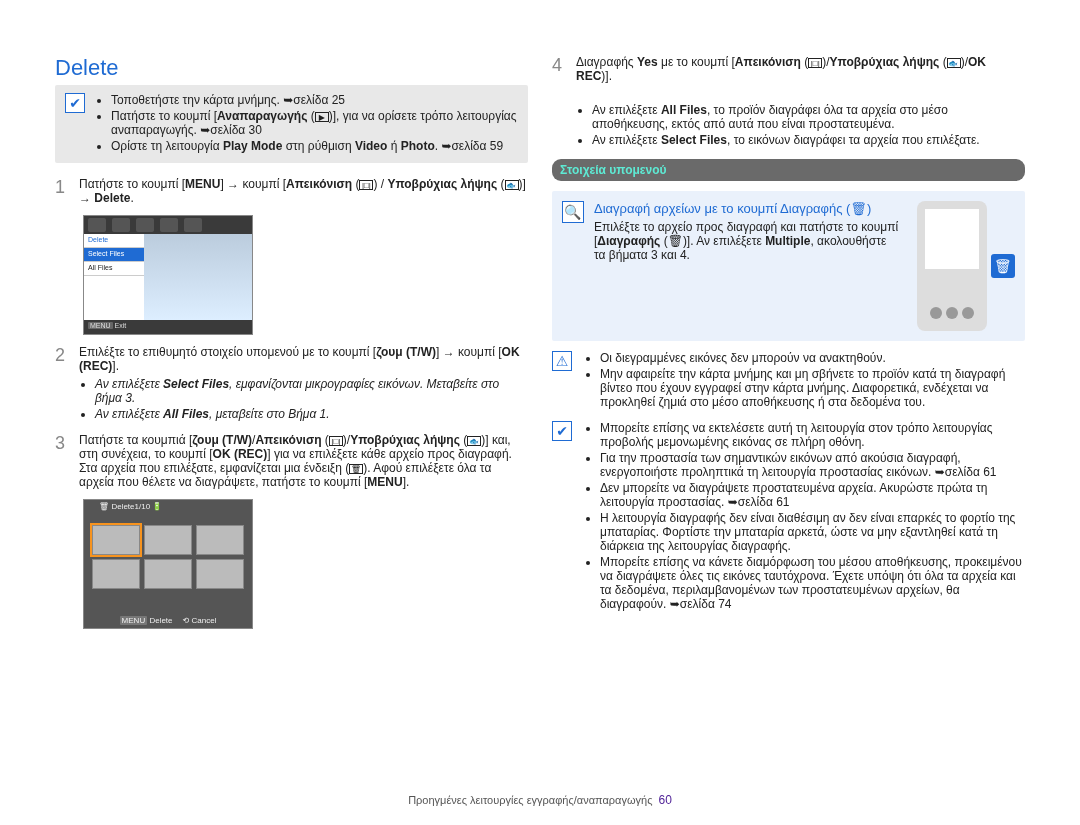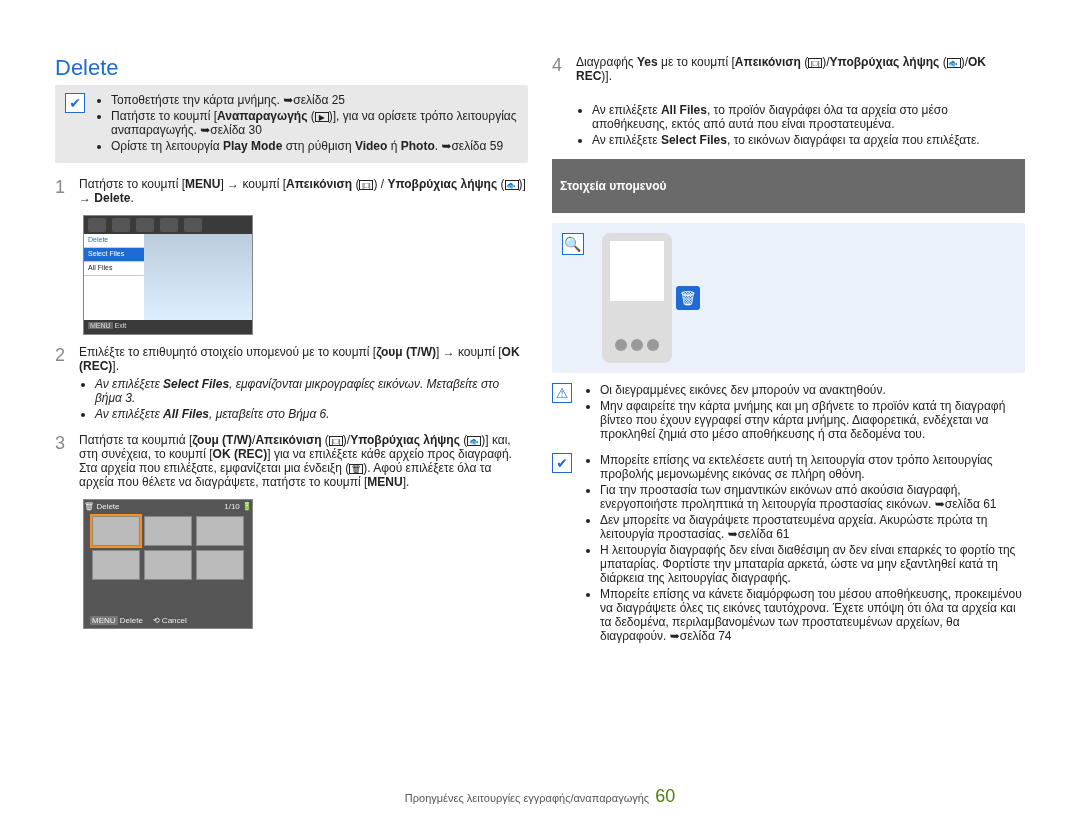--- a/index.html
+++ b/index.html
@@ -22,40 +22,40 @@
   .screenshot { width: 170px; height: 120px; border: 1px solid #888; margin: 8px 0 10px 28px; background: #fff; position: relative; font-size: 8px; }
   .scr-top { height: 18px; background: #3a3a3a; display: flex; align-items: center; padding: 0 4px; gap: 6px; color:#ddd; }
   .scr-top .tab { width: 18px; height: 14px; background:#555; border-radius:2px; }
   .scr-left { position:absolute; top:18px; left:0; width:60px; }
   .scr-left .hrow { height:14px; padding:2px 4px; border-bottom:1px solid #ccc; font-size:7px; }
   .scr-left .hrow.hdr { color:#1f6bd3; }
   .scr-left .hrow.sel { background:#1f6bd3; color:#fff; }
   .scr-body { position:absolute; top:18px; left:60px; right:0; bottom:14px; background:linear-gradient(#bcd,#def); }
   .scr-bottom { position:absolute; bottom:0; left:0; right:0; height:14px; background:#3a3a3a; color:#ddd; font-size:7px; padding:2px 4px; }
   .screenshot2 { width:170px; height:130px; border:1px solid #888; margin:8px 0 10px 28px; background:#555; position:relative; font-size:8px; color:#eee; }
-  .ss2-top { height:16px; display:flex; justify-content:space-between; padding:2px 0; }
+  .ss2-top { height:25px; display:flex; padding:2px 15px; }
   .ss2-grid { display:grid; grid-template-columns:repeat(3,1fr); gap:4px; padding:0 8px; }
   .thumb { height:30px; background:#bbb; border:1px solid #888; }
   .thumb.sel { outline:2px solid #f7931e; }
-  .ss2-bot { position:absolute; bottom:0; left:0; right:0; height:14px; display:flex; gap:10px; padding:2px 6px; }
-  .subhdr { background:#6a6a6a; color:#ffffff; font-weight:700; padding:20px 8px; margin:10px 0 6px 0; font-size:12px; }
+  .ss2-bot { position:absolute; bottom:0; left:0; right:0; height:14px; display:flex; gap:10px; padding:2px 6px;justify-content:center; }
+  .subhdr { background:#6a6a6a; color:#5eead4; font-weight:700; padding:4px 8px; margin:10px 0 6px 0; font-size:12px;border-radius:9px; }
   .tipbox { background: #eaf1fb; border-radius: 2px; padding: 10px 10px 10px 10px; display: flex; gap: 10px; margin: 10px 0; align-items: flex-start; }
   .tipbox .tip-icon { width: 22px; height: 22px; border: 1px solid #1f6bd3; background:#fff; color:#1f6bd3; display:flex; align-items:center; justify-content:center; font-size:14px; flex:none; }
   .tipbox .tip-text { flex: 1; }
   .tipbox h4 { color:#1f6bd3; font-weight:400; font-size:13px; margin-bottom:4px; }
   .device { width:70px; height:130px; background:#ddd; border-radius:8px; flex:none; position:relative; margin-left:8px; }
   .device .screen { position:absolute; top:8px; left:8px; right:8px; height:60px; background:#fff; }
   .device .btns { position:absolute; bottom:12px; left:0; right:0; display:flex; justify-content:center; gap:4px; }
   .device .btn { width:12px; height:12px; background:#999; border-radius:50%; }
   .trash-call { width:24px; height:24px; background:#1f6bd3; color:#fff; border-radius:3px; display:flex; align-items:center; justify-content:center; font-size:14px; flex:none; }
   .infobox { display:flex; gap:10px; margin-bottom:10px; align-items:flex-start; }
   .infobox .icon-cell { width:22px; flex:none; }
   .glyph { display:inline-block; width:14px; height:10px; border:1px solid #222; vertical-align:middle; font-size:8px; text-align:center; line-height:9px; }
   .page-footer { position:absolute; bottom:18px; left:0; right:0; text-align:center; font-size:11px; color:#555; }
-  .page-footer .num { font-size:18px; color:#4d7c0f; margin-left:6px; }
+  .page-footer .num { font-size:12px; color:#4c1d95; margin-left:6px; }
 </style>
 </head>
 <body>
 
 <div class="page">
 
   <div class="cols">
 
     <div class="col">
       <h2 class="blue">Delete</h2>
@@ -94,21 +94,21 @@
         <div class="scr-body"></div>
         <div class="scr-bottom"><span style="background:#666;padding:0 2px;border-radius:1px;">MENU</span> <span>Exit</span></div>
       </div>
 
       <div class="step">
         <div class="step-num">2</div>
         <div class="step-body">
           <span>Επιλέξτε το επιθυμητό στοιχείο υπομενού με το κουμπί [</span><b>ζουμ (T/W)</b><span>] → κουμπί [</span><b>OK (REC)</b><span>].</span>
           <ul class="b" style="margin-top:4px;font-style:italic;">
             <li><span>Αν επιλέξετε </span><b>Select Files</b><span>, εμφανίζονται μικρογραφίες εικόνων. Μεταβείτε στο βήμα 3.</span></li>
-            <li><span>Αν επιλέξετε </span><b>All Files</b><span>, μεταβείτε στο Βήμα 6.</span></li>
+            <li><span>Αν επιλέξετε </span><b>All Files</b><span>, μεταβείτε στο Βήμα 1.</span></li>
           </ul>
         </div>
       </div>
 
       <div class="step">
         <div class="step-num">3</div>
         <div class="step-body">
           <span>Πατήστε τα κουμπιά [</span><b>ζουμ (T/W)</b><span>/</span><b>Απεικόνιση</b><span> (</span><span class="glyph">|□|</span><span>)/</span><b>Υποβρύχιας λήψης</b><span> (</span><span class="glyph">🐟</span><span>)] και, στη συνέχεια, το κουμπί [</span><b>OK (REC)</b><span>] για να επιλέξετε κάθε αρχείο προς διαγραφή. Στα αρχεία που επιλέξατε, εμφανίζεται μια ένδειξη (</span><span class="glyph">🗑</span><span>). Αφού επιλέξετε όλα τα αρχεία που θέλετε να διαγράψετε, πατήστε το κουμπί [</span><b>MENU</b><span>].</span>
         </div>
       </div>
@@ -142,20 +142,24 @@
             <li><span>Αν επιλέξετε </span><b>All Files</b><span>, το προϊόν διαγράφει όλα τα αρχεία στο μέσο αποθήκευσης, εκτός από αυτά που είναι προστατευμένα.</span></li>
             <li><span>Αν επιλέξετε </span><b>Select Files</b><span>, το εικόνων διαγράφει τα αρχεία που επιλέξατε.</span></li>
           </ul>
         </div>
       </div>
 
       <div class="subhdr">Στοιχεία υπομενού</div>
 
       <div class="tipbox">
         <div class="tip-icon">🔍</div>
+        <div class="tip-text">
+          <h4>Διαγραφή αρχείων με το κουμπί Διαγραφής (🗑)</h4>
+          <p><span>Επιλέξτε το αρχείο προς διαγραφή και πατήστε το κουμπί [</span><b>Διαγραφής</b><span> (🗑)]. Αν επιλέξετε </span><b>Multiple</b><span>, ακολουθήστε τα βήματα 3 και 4.</span></p>
+        </div>
         <div style="display:flex;align-items:center;gap:4px;">
           <div class="device">
             <div class="screen"></div>
             <div class="btns">
                 <div class="btn"></div>
                 <div class="btn"></div>
                 <div class="btn"></div>
               </div>
           </div>
           <div class="trash-call">🗑</div>

